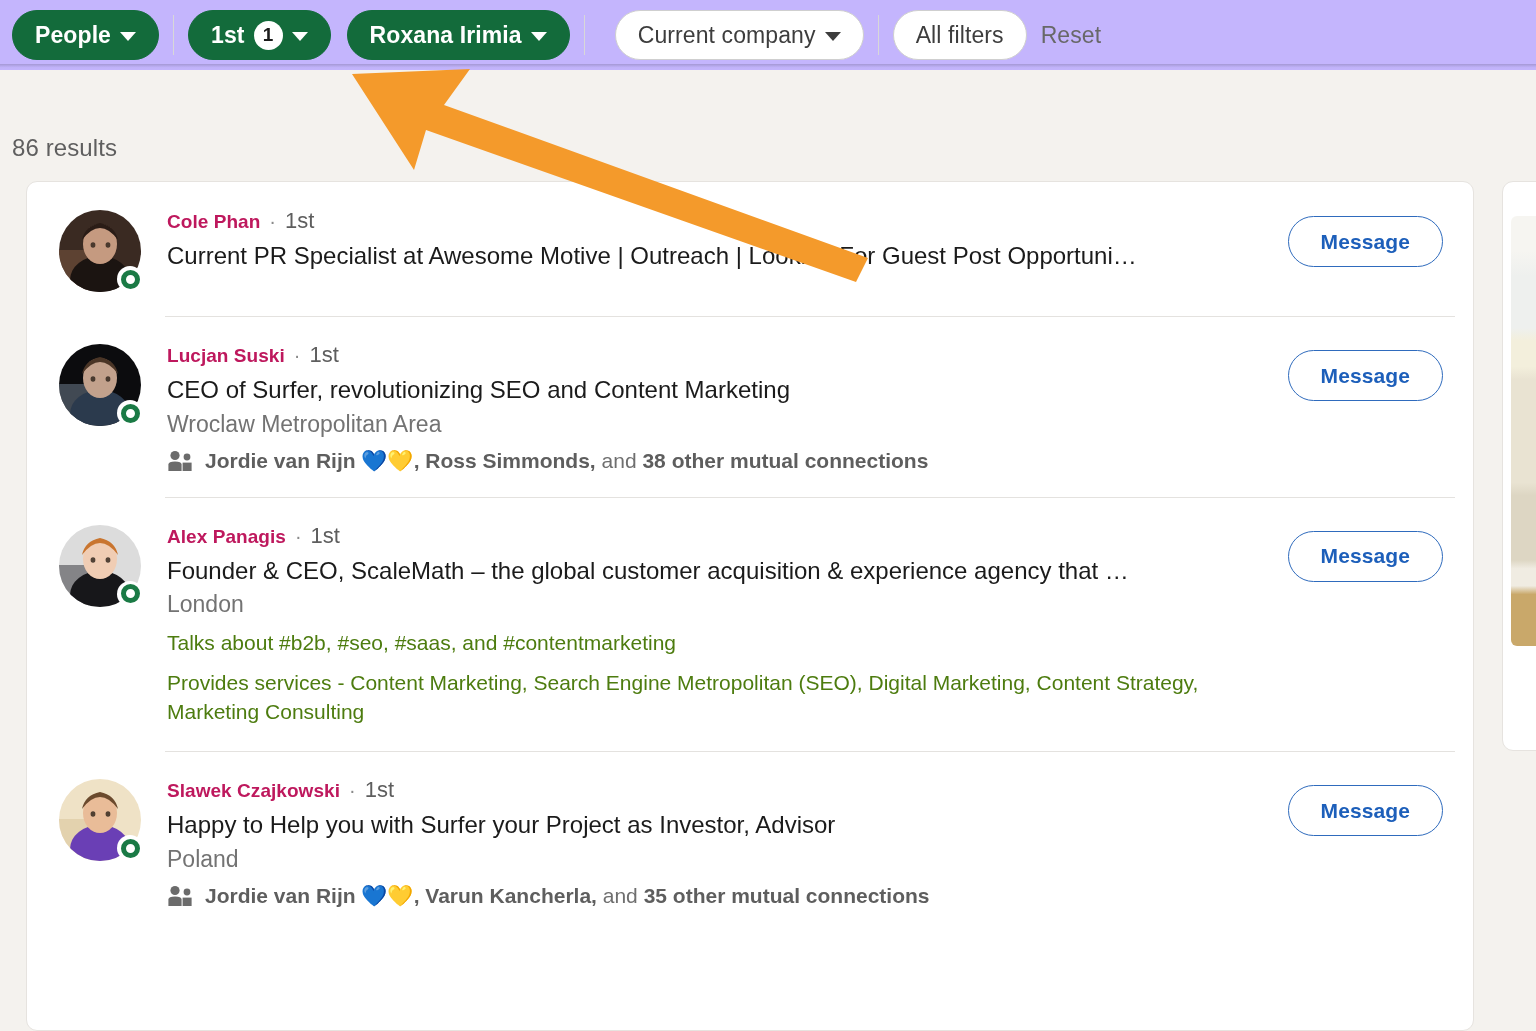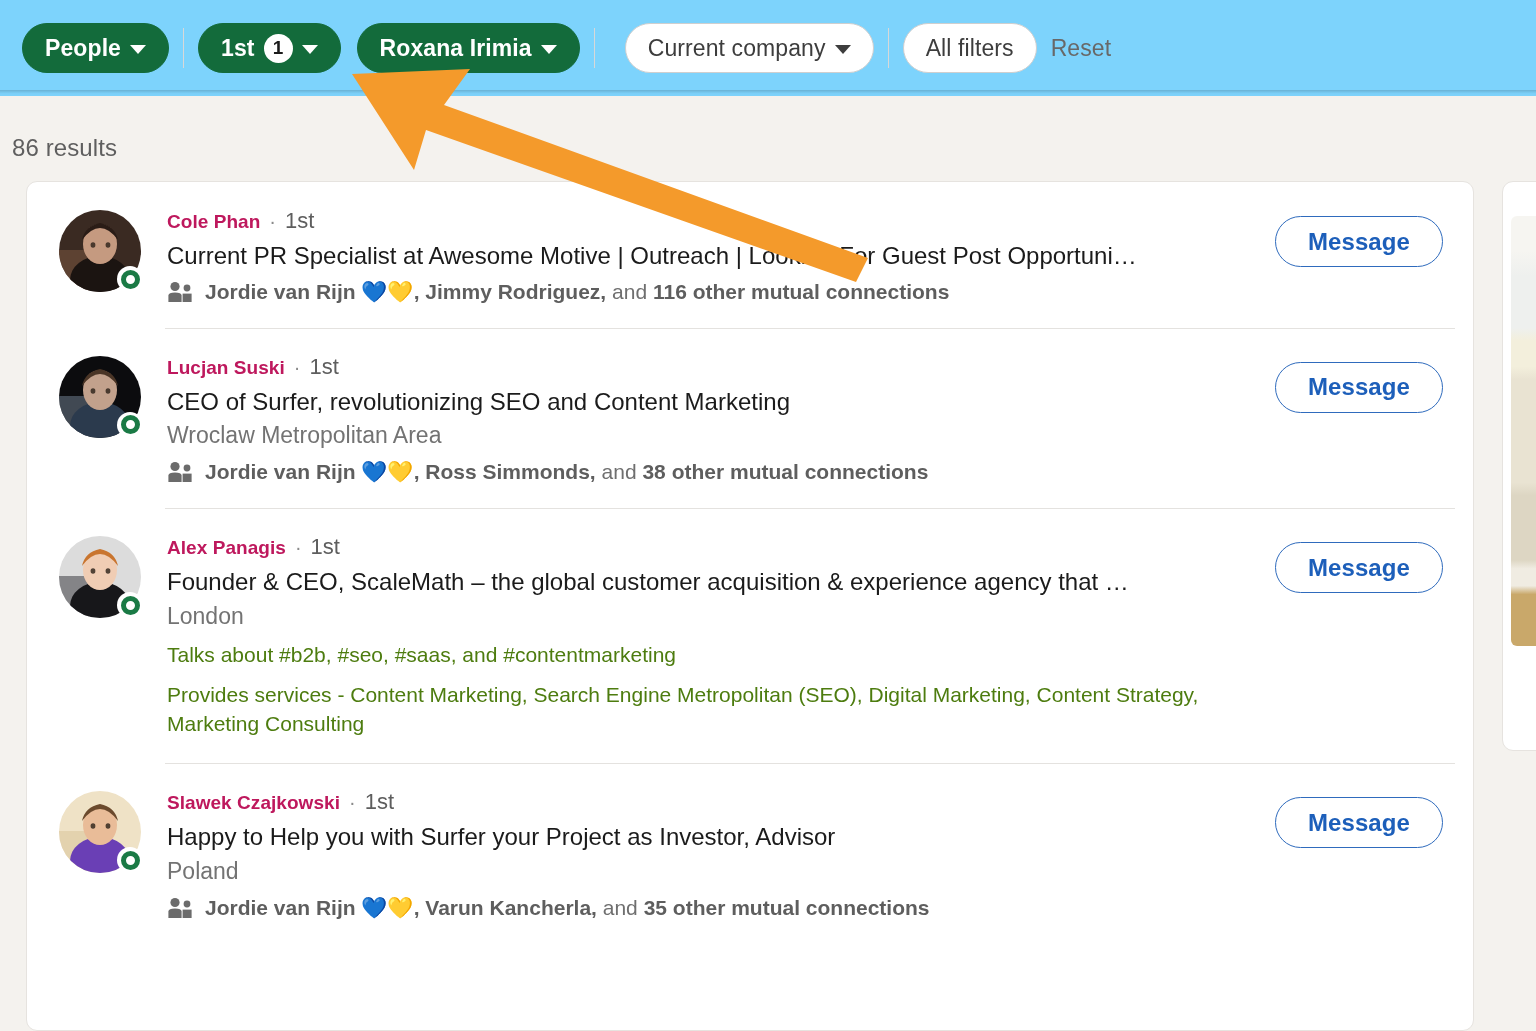--- a/index.html
+++ b/index.html
@@ -11,25 +11,25 @@
     font-family: "Liberation Sans", sans-serif;
     -webkit-font-smoothing: antialiased;
   }
 
   #app { position: relative; width: 1536px; height: 1031px; }
 
   
   .filterbar {
     position: absolute;
     top: 0; left: 0;
-    width: 1536px; height: 96px;
-    background: #7dd3fc;
+    width: 1536px; height: 70px;
+    background: #c4b5fd;
     display: flex;
     align-items: center;
-    padding-left: 22px;
+    padding-left: 12px;
     gap: 0;
     z-index: 5;
   }
   .filterbar::after {
     content: "";
     position: absolute;
     left: 0; right: 0; bottom: 0;
     height: 6px;
     background: linear-gradient(to bottom, rgba(0,0,0,0.16), rgba(0,0,0,0.02) 55%, rgba(0,0,0,0));
   }
@@ -227,21 +227,21 @@
   
   .msg-btn {
     flex: 0 0 auto;
     margin-top: 8px;
     border: 1.6px solid #2f6bbd;
     color: #1d5fba;
     background: #ffffff;
     border-radius: 26px;
     height: 51px;
     padding: 0 32px;
-    font-size: 24px;
+    font-size: 21px;
     font-weight: 600;
     letter-spacing: .1px;
     cursor: pointer;
     font-family: "Liberation Sans", sans-serif;
   }
 
   
   .rail {
     position: absolute;
     top: 103px;
@@ -337,29 +337,20 @@
               <i></i>
             </span>
           </div>
           <div class="rbody">
             <div class="name-line">
               <span class="pname">Cole Phan</span>
               <span class="dot">·</span>
               <span class="degree">1st</span>
             </div>
             <div class="headline">Current PR Specialist at Awesome Motive | Outreach | Looking For Guest Post Opportuni…</div>
-            <div class="mutual">
-              <svg class="mutual-icon" viewBox="0 0 26 22">
-                <circle cx="8" cy="5.5" r="4.6" fill="#6b6b6b"></circle>
-                <path d="M1.4 21 V14.5 Q1.4 11.6 8 11.6 Q14.6 11.6 14.6 14.5 V21 Z" fill="#6b6b6b"></path>
-                <circle cx="20" cy="7" r="3.4" fill="#6b6b6b"></circle>
-                <rect x="15.6" y="12.6" width="9" height="8.4" fill="#6b6b6b"></rect>
-              </svg>
-              <span><span>Jordie van Rijn 💙💛, Jimmy Rodriguez,</span><span class="light"> and </span><span>116 other mutual connections</span></span>
-            </div>
           </div>
           <button class="msg-btn">Message</button>
         </div>
         <div class="result">
           <div class="avatar-wrap">
             <div class="avatar">
               <svg viewBox="0 0 82 82">
                 <rect width="82" height="82" fill="#0c0c0e"></rect>
                 <rect x="0" y="40" width="30" height="42" fill="#6d7c8c" opacity="0.55"></rect>
                 <ellipse cx="41" cy="70" rx="30" ry="24" fill="#2b3a4d"></ellipse>

